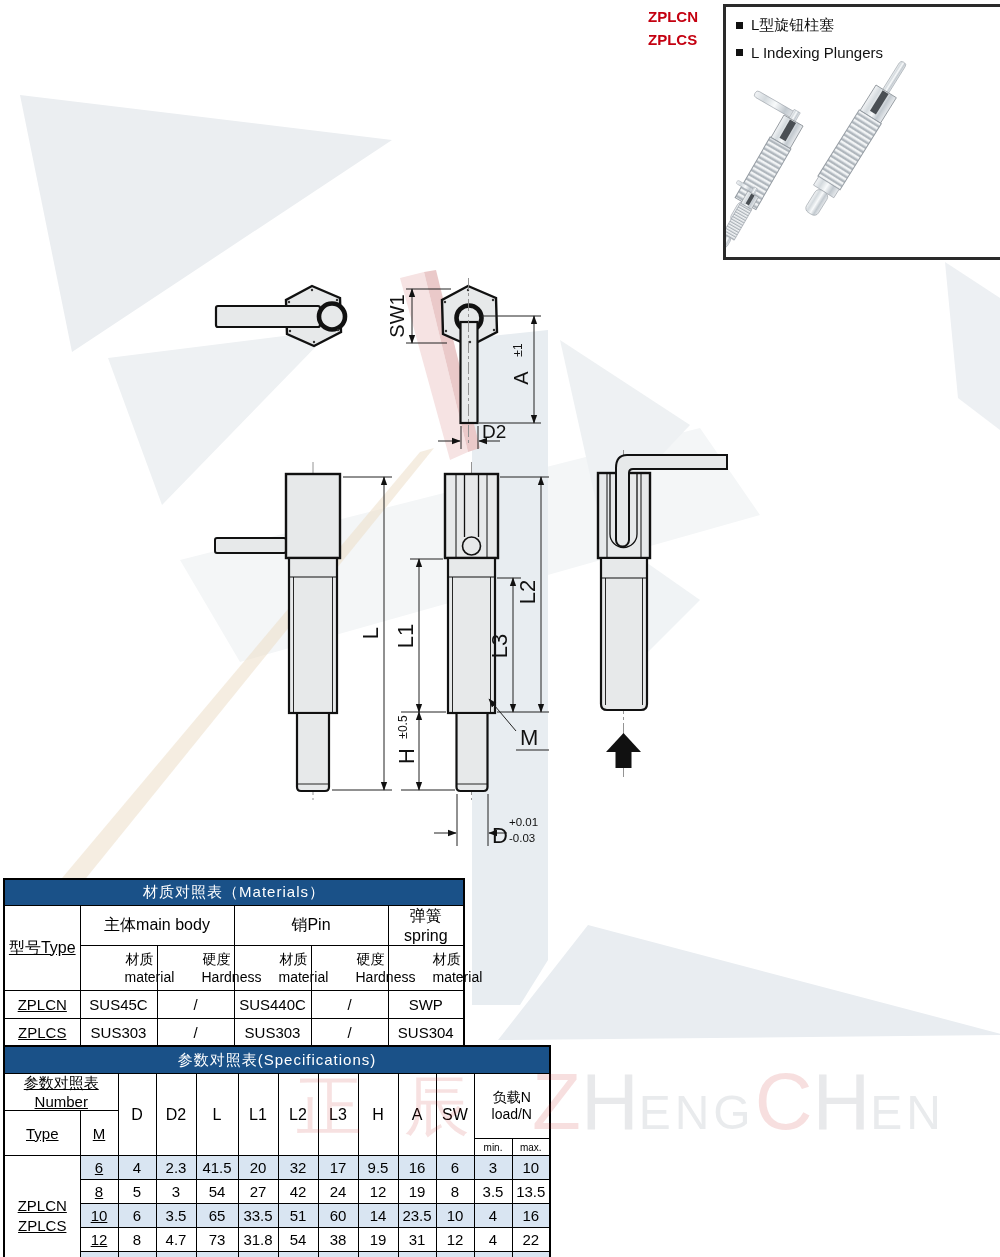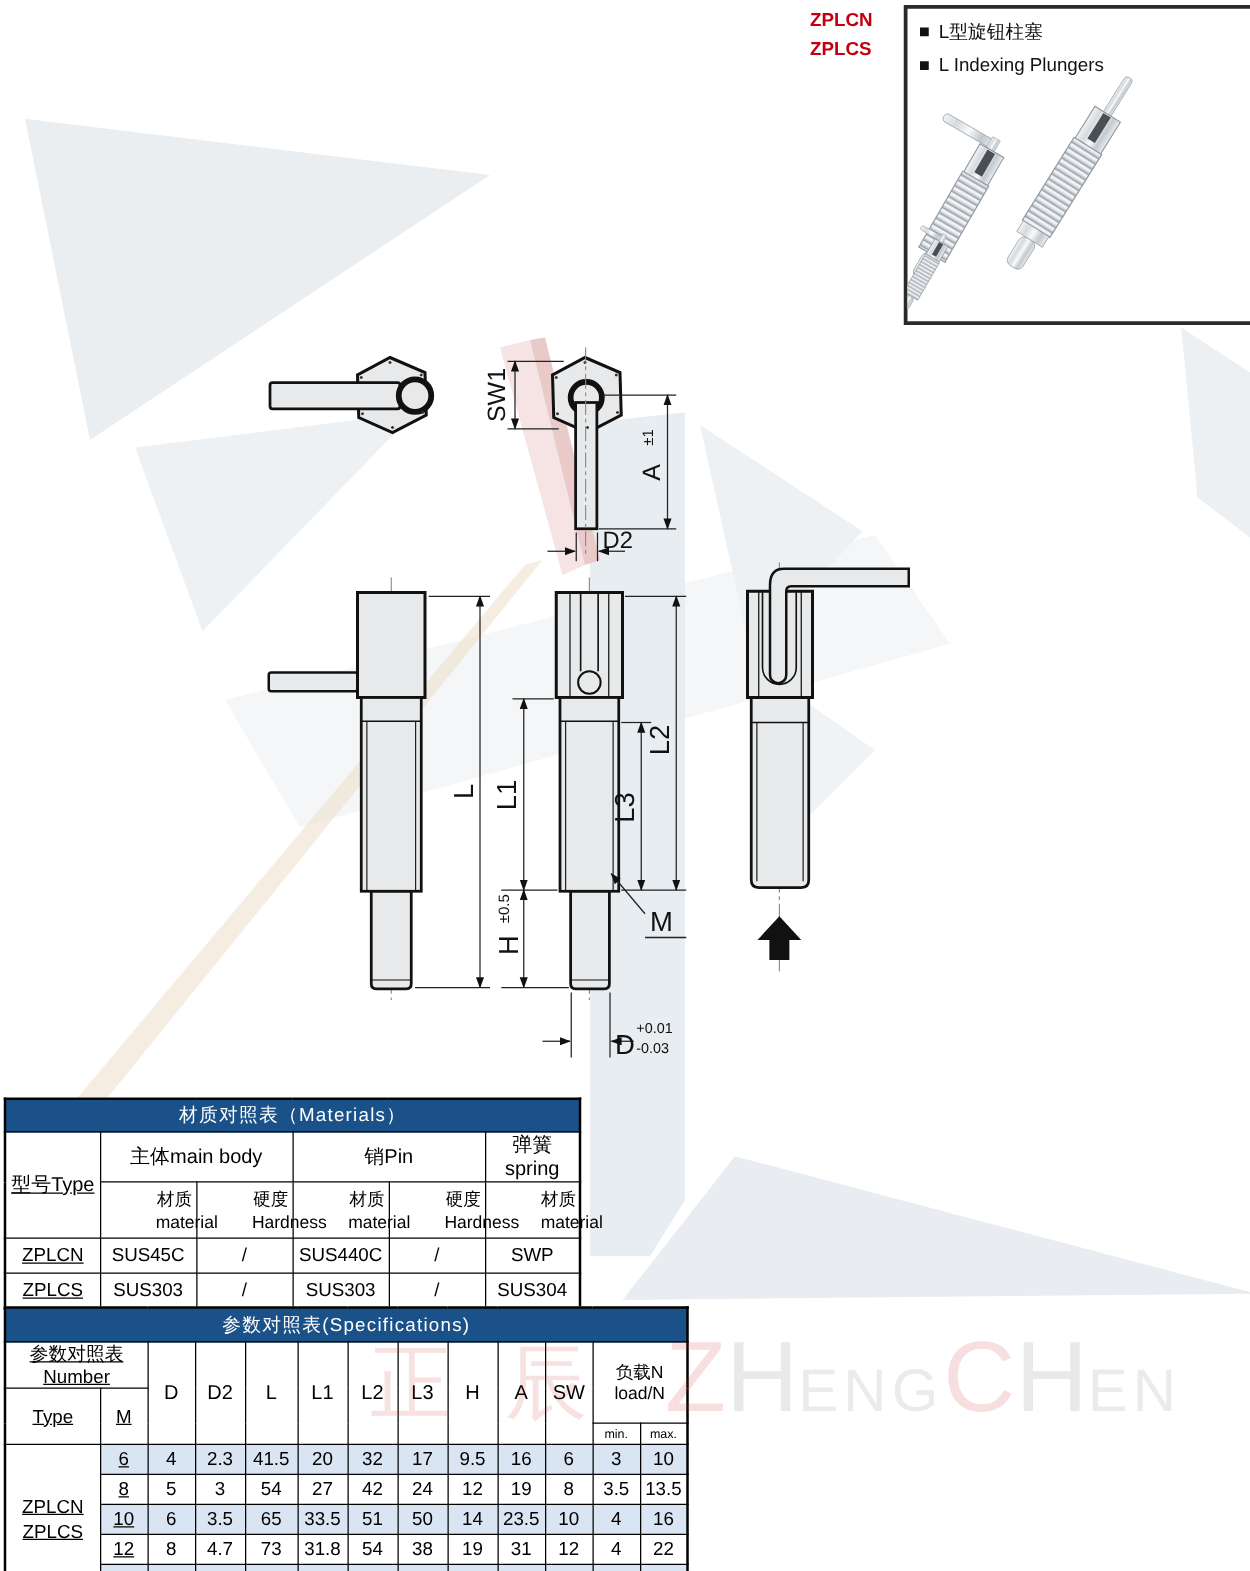--- a/index.html
+++ b/index.html
@@ -392,21 +392,21 @@
       <td>3.5</td>
       <td>13.5</td>
     </tr>
     <tr class="data-row blue">
       <th class="red mcell">10</th>
       <td>6</td>
       <td>3.5</td>
       <td>65</td>
       <td>33.5</td>
       <td>51</td>
-      <td>50</td>
+      <td>60</td>
       <td>14</td>
       <td>23.5</td>
       <td>10</td>
       <td>4</td>
       <td>16</td>
     </tr>
     <tr class="data-row">
       <th class="red mcell">12</th>
       <td>8</td>
       <td>4.7</td>

